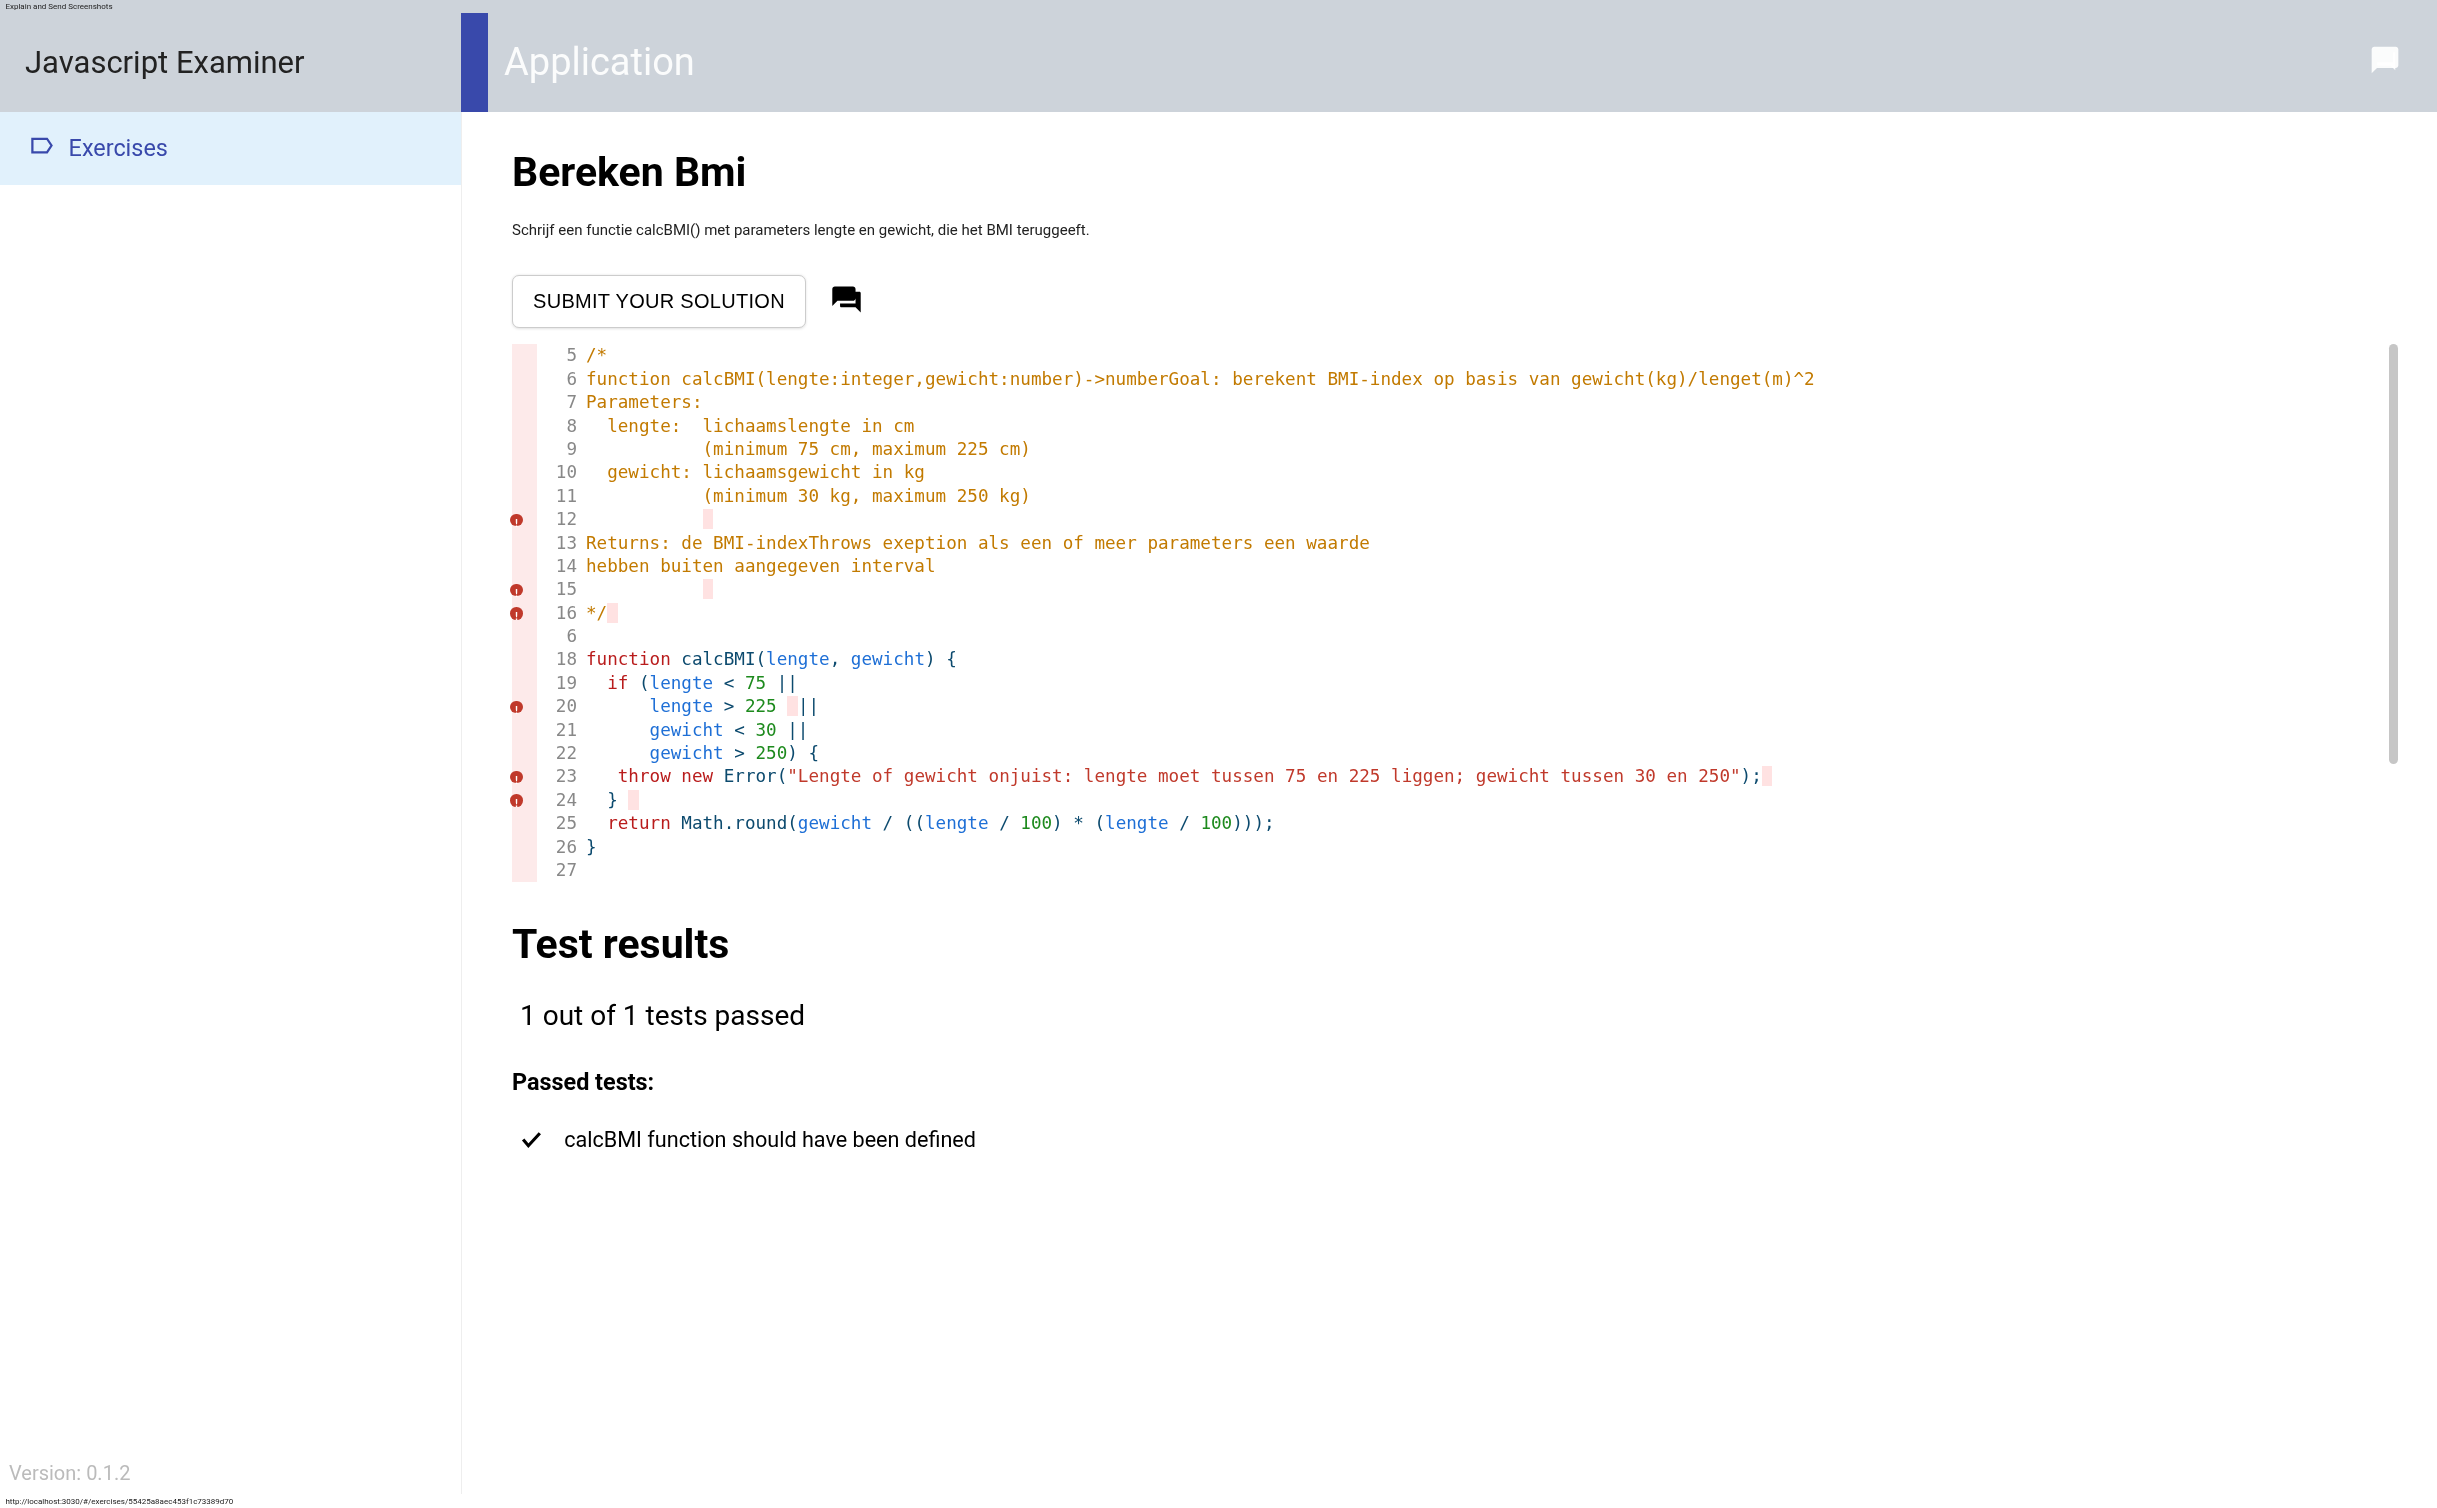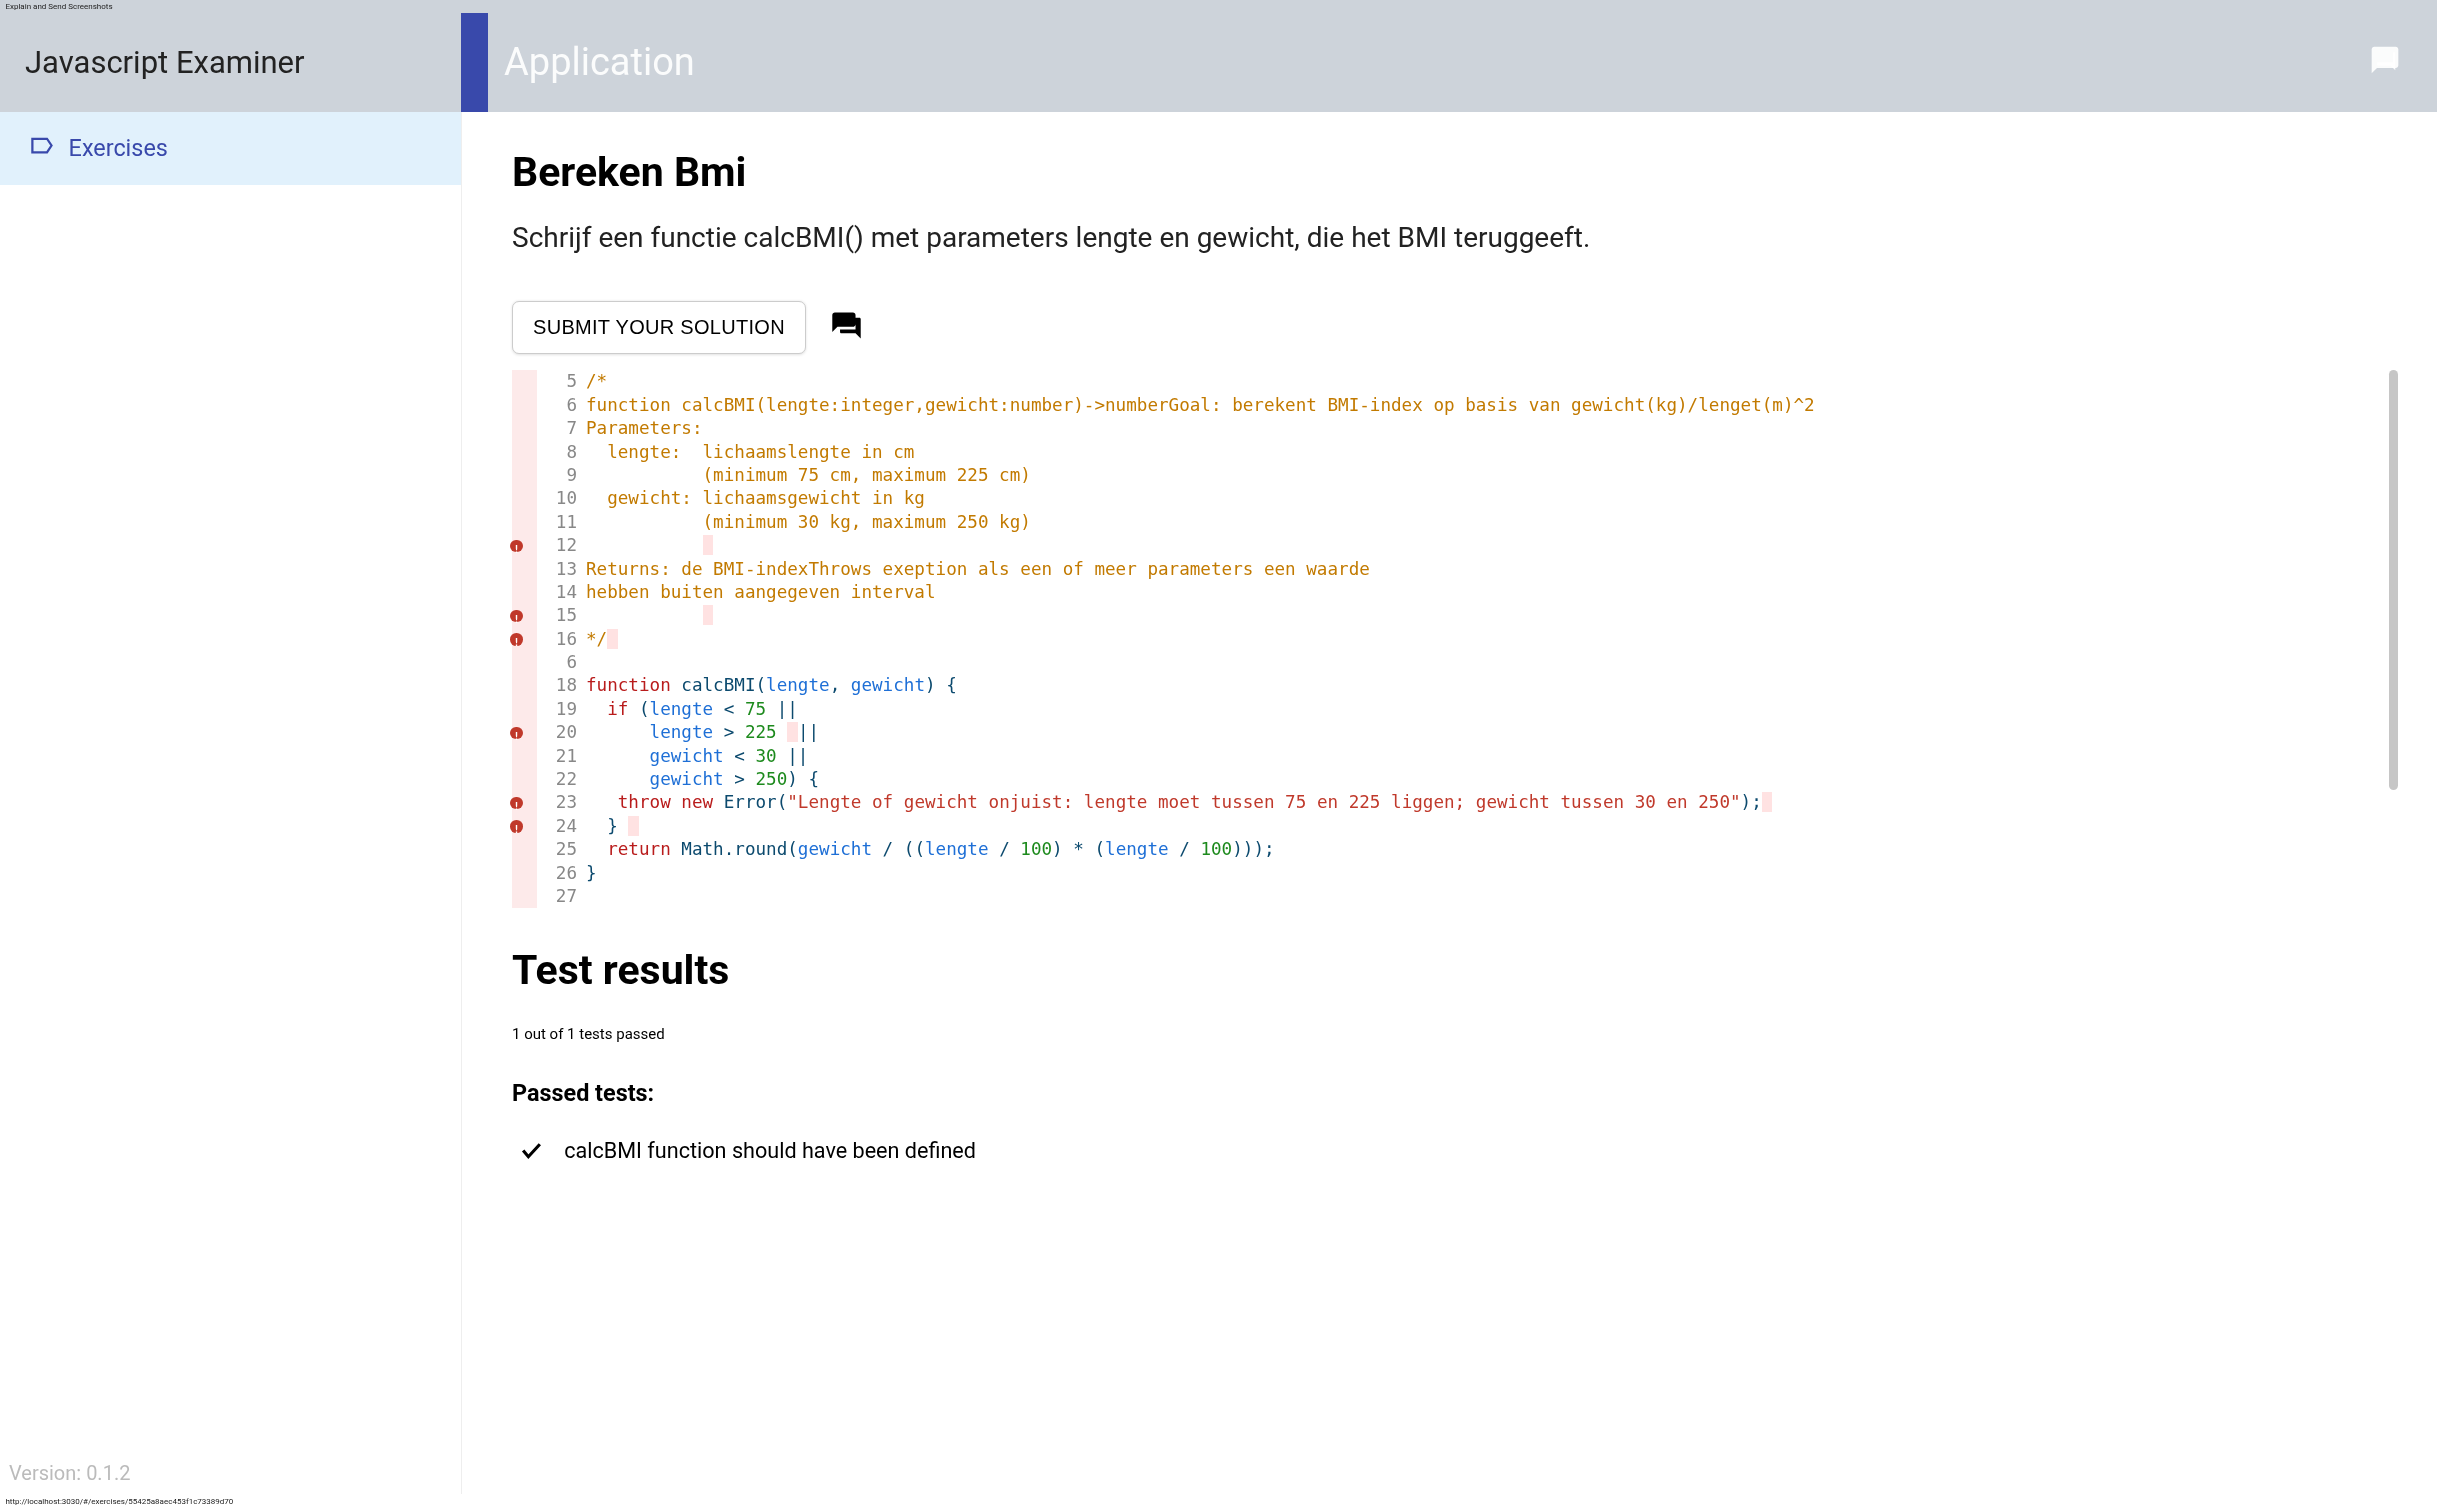--- a/index.html
+++ b/index.html
@@ -73,21 +73,21 @@
     flex: 1;
     background: #fff;
     padding: 36px 50px;
     overflow-y: auto;
     border-left: 0.9px solid #eee;
   }
   .main::-webkit-scrollbar { width: 12.6px; }
   .main::-webkit-scrollbar-thumb { background: #c6c6c6; border-radius: 7.2px; }
 
   h1.page-title { font-size: 41px; font-weight: 700; margin-bottom: 25px; }
-  p.description { font-size: 28px; color: #222; margin-bottom: 47px; }
+  p.description { font-size: 15px; color: #222; margin-bottom: 36px; }
 
   .submit-row { display: flex; align-items: center; gap: 25px; margin-bottom: 16px; }
   .submit-btn {
     border: 0.9px solid #ccc;
     background: #fff;
     padding: 14.4px 20px;
     font-size: 20px;
     border-radius: 7px;
     box-shadow: 0 0.9px 2.7px rgba(0,0,0,0.12);
     cursor: pointer;
@@ -138,21 +138,21 @@
   .tok-num { color: #1d8a1d; }
   .tok-str { color: #c0392b; }
   .tok-plain { color: #0c4a6e; }
   .tok-hl { background: #ffe2e2; }
   .editor-scrollbar {
     position: absolute; right: -10.8px; top: 0; bottom: 0; width: 9px;
   }
   .editor-scrollbar-thumb { position:absolute; left:0; right:0; top:0; height:78%; background:#c6c6c6; border-radius:5.4px; }
 
   h1.results-title { font-size: 41px; font-weight: 700; margin: 38px 0 31px; }
-  p.results-summary { font-size: 15px; margin-bottom: 36px; }
+  p.results-summary { font-size: 28px; margin-bottom: 36px; margin-left: 8px; }
   h3.passed-title { font-size: 23.4px; font-weight: 700; margin-bottom: 31px; }
   .passed-item { display:flex; align-items:center; gap: 20px; font-size: 21.6px; padding-left: 7.2px; }
   .passed-item svg { width: 25px; height: 25px; stroke: #000; fill:none; stroke-width:3; }
 
   .status-bar { font-size: 8px; padding: 1.8px 5.4px; color:#222; background:#fff; position:fixed; bottom:0; left:0; right:0; }
 </style>
 </head>
 <body>
 
 <div class="tiny-bar">Explain and Send Screenshots</div>

